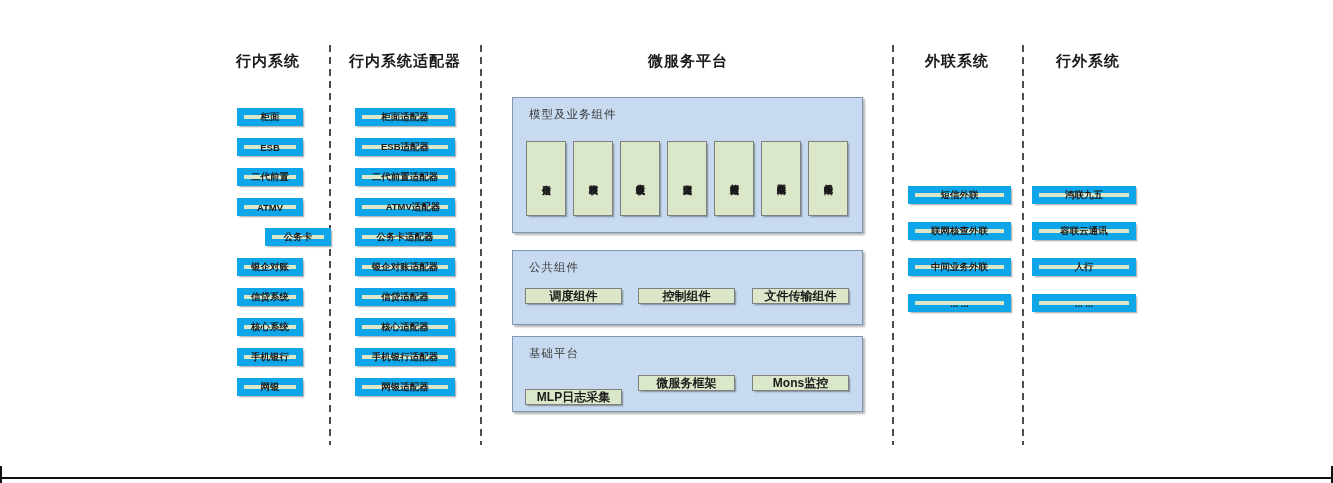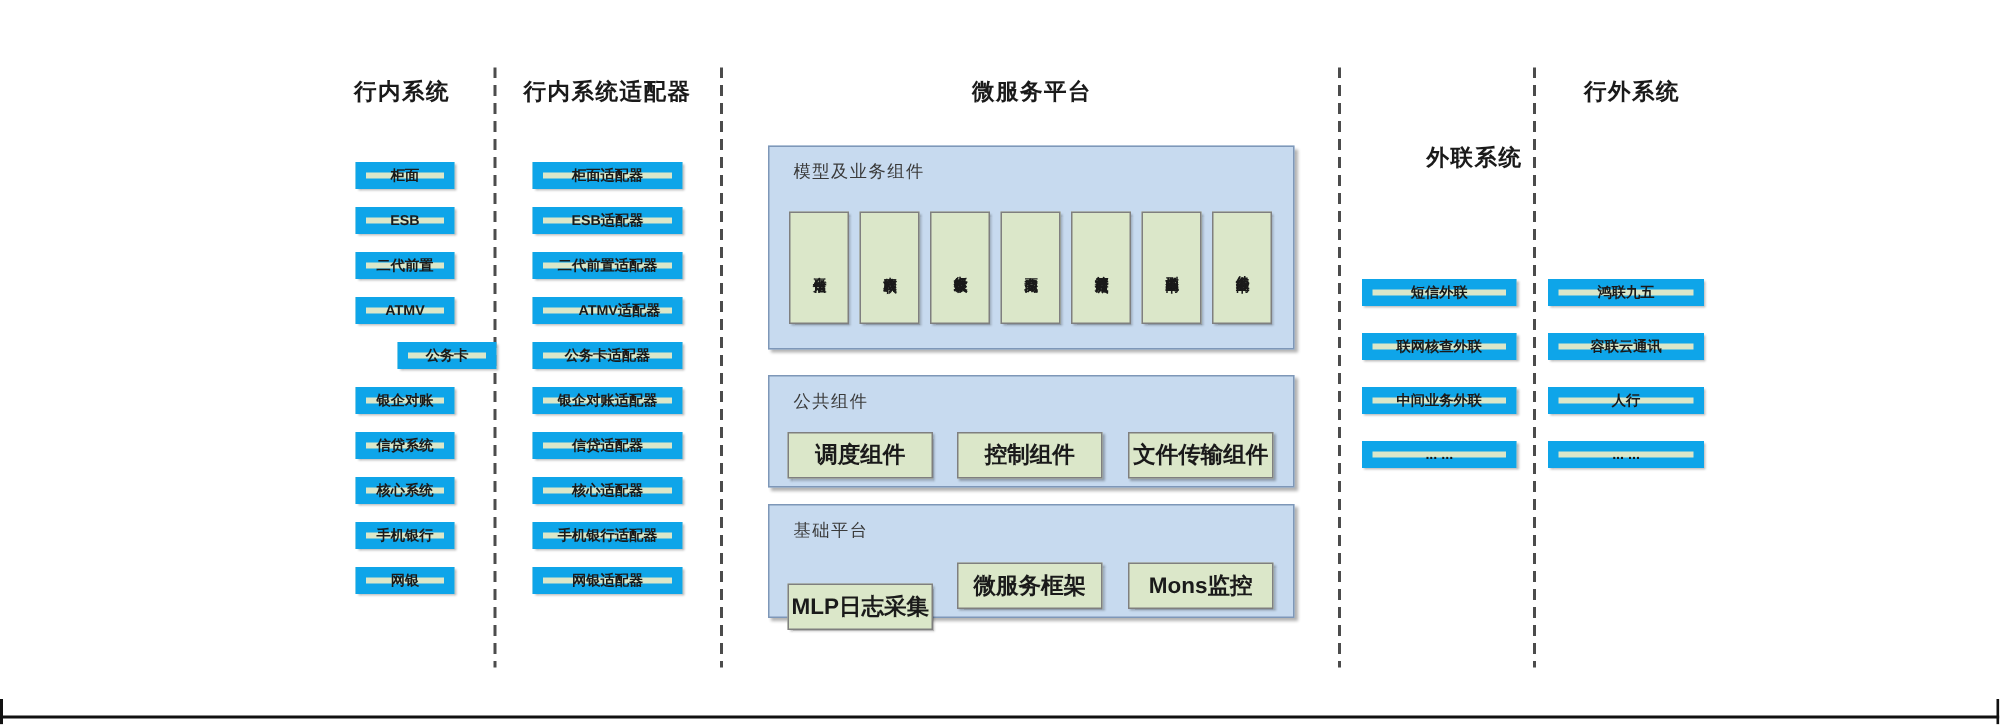--- a/index.html
+++ b/index.html
@@ -38,39 +38,39 @@
   .vbox {
     position:absolute; top:43px; width:40px; height:75px;
     background:#dbe7c9; border:1px solid #7f7f7f;
     box-shadow:1.5px 1.5px 1.5px rgba(0,0,0,0.28);
     display:flex; align-items:center; justify-content:center;
     writing-mode:vertical-rl; text-orientation:upright;
     font-size:9px; font-weight:bold; letter-spacing:-0.5px;
     box-sizing:border-box;
   }
   .hbox {
-    position:absolute; width:97px; height:31px;
+    position:absolute; width:97px; height:16px;
     background:#dbe7c9; border:1px solid #7f7f7f;
     box-shadow:1.5px 1.5px 1.5px rgba(0,0,0,0.28);
     display:flex; align-items:center; justify-content:center;
-    font-size:15px; font-weight:bold; box-sizing:border-box; white-space:nowrap;
+    font-size:12px; font-weight:bold; box-sizing:border-box; white-space:nowrap;
   }
   .bottom-line { position:absolute; left:0; top:477px; width:1333px; height:2px; background:#111; }
   .corner-stub { position:absolute; width:2px; top:466px; height:17px; background:#111; }
   .stub-left { left:0; } .stub-right { right:0; }
 </style>
 </head>
 <body>
 
 <div class="canvas">
 
   <div class="col-header" style="left:218px;width:100px;">行内系统</div>
   <div class="col-header" style="left:330px;width:150px;">行内系统适配器</div>
   <div class="col-header" style="left:588px;width:200px;">微服务平台</div>
-  <div class="col-header" style="left:933px;width:100px;margin-top:44px;">外联系统</div>
+  <div class="col-header" style="left:907px;width:100px;">外联系统</div>
   <div class="col-header" style="left:1028px;width:120px;">行外系统</div>
 
   <div class="dashed-sep" style="left:329px;"></div>
   <div class="dashed-sep" style="left:480px;"></div>
   <div class="dashed-sep" style="left:892px;"></div>
   <div class="dashed-sep" style="left:1022px;"></div>
 
   <div>
     <div class="gbox" style="left:237px;top:108px;width:66px;">柜面</div>
     <div class="gbox" style="left:237px;top:138px;width:66px;">ESB</div>

